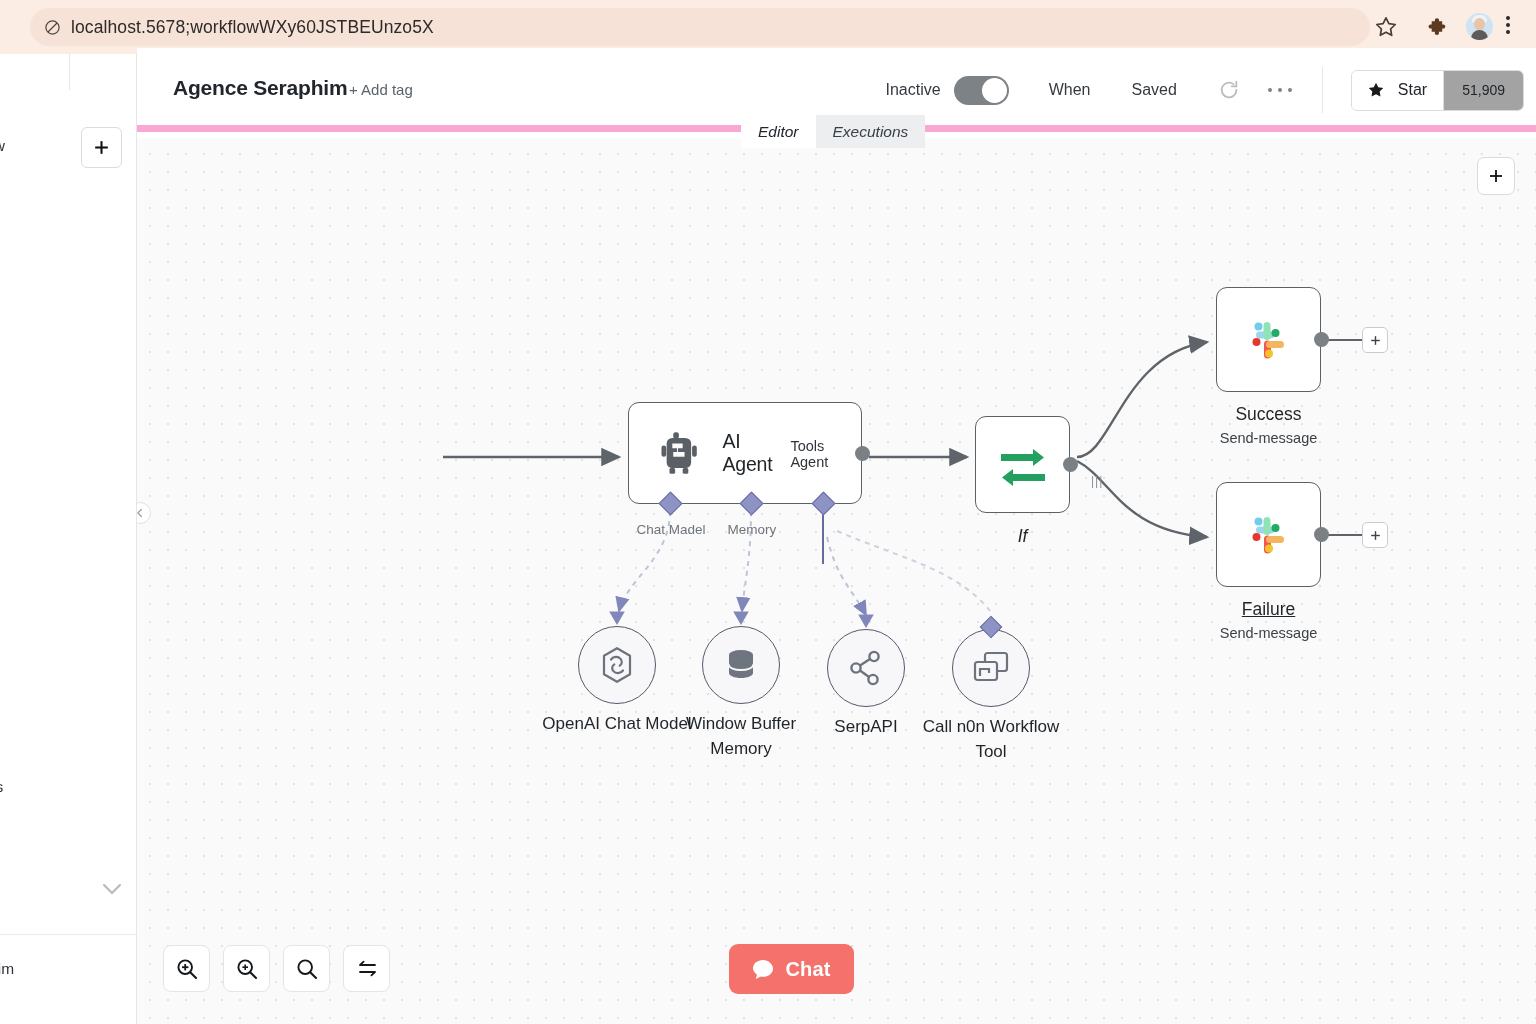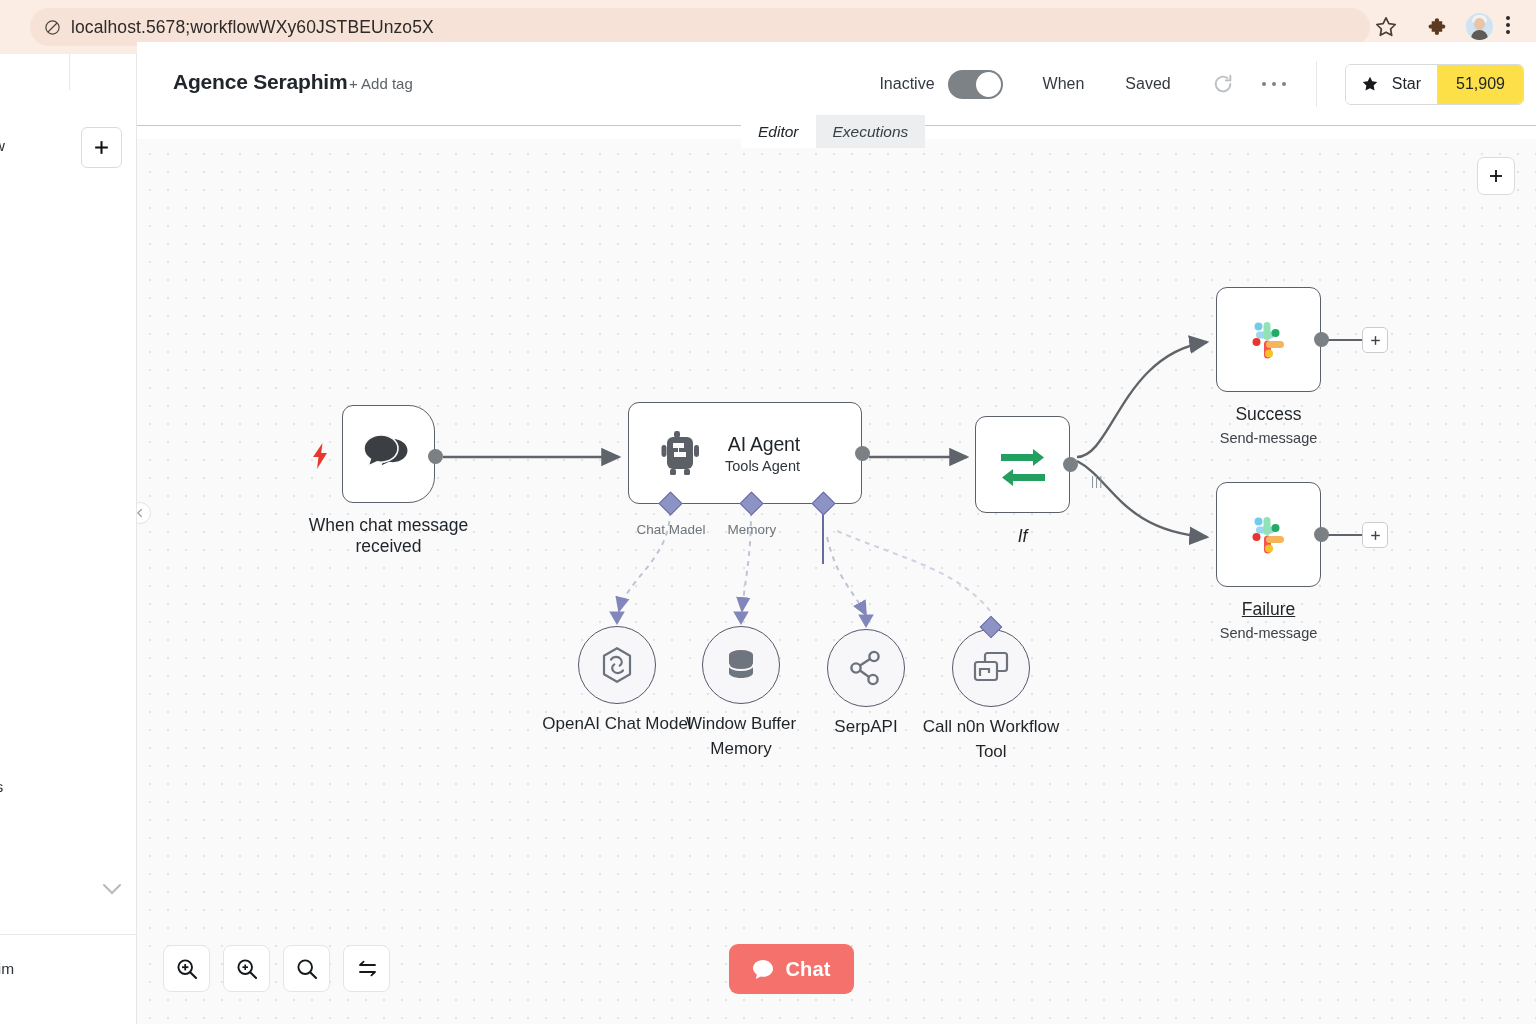--- a/index.html
+++ b/index.html
@@ -61,22 +61,22 @@
     position: absolute; left: -26px; font-size: 15.5px; color: #2e3338; white-space: nowrap;
   }
   .sb-overview { top: 83px; }
   .sb-templates { top: 724px; }
   .sb-chev { position: absolute; left: 100px; top: 828px; width: 24px; height: 14px; }
   .sb-divider { position: absolute; left: 0; top: 880px; width: 137px; height: 1px; background: #e8eaec; }
   .sb-project { position: absolute; left: -28px; top: 906px; font-size: 15.5px; color: #2e3338; white-space: nowrap; }
 
   
   .wf-header {
-    position: absolute; left: 137px; top: 42px; width: 1399px; height: 84px;
-    background: #ffffff; border-bottom: 1px solid #f9a8d4;
+    position: absolute; left: 137px; top: 48px; width: 1399px; height: 84px;
+    background: #ffffff; border-bottom: 7px solid #f9a8d4;
   }
   .wf-title {
     position: absolute; left: 36px; top: 28px;
     font-size: 21px; font-weight: bold; color: #20262c; letter-spacing: -.2px;
   }
   .wf-addtag {
     position: absolute; left: 212px; top: 33px;
     font-size: 15px; color: #5b6369;
   }
   .hdr-right { position: absolute; right: 12px; top: 0; height: 84px; display: flex; align-items: center; gap: 0; }
@@ -92,21 +92,21 @@
   .hdr-link { font-size: 16px; color: #343a40; margin-right: 41px; }
   .hdr-spin { width: 22px; height: 22px; margin-right: 28px; opacity: .45; }
   .hdr-dots { width: 24px; height: 20px; display: flex; align-items: center; justify-content: space-between; margin-right: 30px; }
   .hdr-dots i { width: 4px; height: 4px; border-radius: 50%; background: #7d8287; }
   .hdr-sep { width: 1px; height: 46px; background: #e4e6e8; margin-right: 28px; }
   .star-group { display: flex; height: 41px; border: 1px solid #d9dbde; border-radius: 6px; overflow: hidden; }
   .star-btn {
     display: flex; align-items: center; gap: 13px; padding: 0 16px 0 15px;
     font-size: 16px; color: #20262c; background: #fff; border-right: 1px solid #d9dbde;
   }
-  .star-count { display: flex; align-items: center; padding: 9px 18px; font-size: 16px; color: #20262c; background: #fde047; }
+  .star-count { display: flex; align-items: center; padding: 9px 18px; font-size: 14px; color: #20262c; background: #a3a3a3; }
 
   
   .tabs {
     position: absolute; left: 741px; top: 115px; height: 33px;
     display: flex; z-index: 6;
   }
   .tab {
     display: flex; align-items: center; padding: 0 17px;
     font-size: 15.5px; color: #20262c; font-style: italic;
   }
@@ -156,21 +156,21 @@
   }
 
   
   #node-trigger { left: 205px; top: 266px; }
   #node-trigger .node-box { width: 93px; height: 98px; border-radius: 11px 26px 26px 11px; }
   .bolt { position: absolute; left: -30px; top: 38px; width: 16px; height: 26px; }
 
   
   #node-agent { left: 491px; top: 263px; }
   #node-agent .node-box { width: 234px; height: 102px; justify-content: flex-start; padding-left: 32px; gap: 20px; }
-  .agent-text { display: flex; flex-direction: column; align-items: flex-end; }
+  .agent-text { display: flex; flex-direction: row; align-items: center; }
   .agent-title { font-size: 19.5px; color: #1f2429; letter-spacing: -.2px; }
   .agent-sub { font-size: 14.5px; color: #2f353b; margin-top: 2px; }
   .diamond {
     position: absolute; width: 17px; height: 17px; background: #8d93c4;
     border: 1.4px solid #6a6fa3; transform: rotate(45deg);
   }
   .port-label {
     position: absolute; font-size: 13.5px; color: #6f757b; white-space: nowrap;
     transform: translateX(-50%);
   }
@@ -350,33 +350,20 @@
 
       <line x1="1190" y1="396" x2="1225" y2="396" stroke="#5e6469" stroke-width="2.2"></line>
 
       <path d="M533,372 C533,420 490,440 482,472" fill="none" stroke="#bfc3d8" stroke-width="2" stroke-dasharray="5 5" marker-end="url(#arrThin)"></path>
       <path d="M614,372 C614,420 608,440 605,472" fill="none" stroke="#bfc3d8" stroke-width="2" stroke-dasharray="5 5" marker-end="url(#arrThin)"></path>
       <path d="M686,372 L686,425" fill="none" stroke="#555b8f" stroke-width="1.8"></path>
       <path d="M690,398 C700,440 715,450 729,476" fill="none" stroke="#bfc3d8" stroke-width="2" stroke-dasharray="5 5" marker-end="url(#arrThin)"></path>
       <path d="M700,392 C760,418 820,430 853,472" fill="none" stroke="#cdd0e0" stroke-width="2" stroke-dasharray="5 5"></path>
     </svg>
 
-    <div class="node" id="node-trigger">
-      <svg class="bolt" viewBox="0 0 16 26">
-        <path d="M10.5 0L1 14h5.5L5 26 15 10H9.2z" fill="#e8392f"></path>
-      </svg>
-      <div class="node-box">
-        <svg width="52" height="44" viewBox="0 0 52 44">
-          <path d="M30 7c8 0 14.5 5.2 14.5 11.6 0 6.4-6.5 11.6-14.5 11.6-1.3 0-2.6-.15-3.8-.4l-7.5 3.5 1.9-5.4C16.9 25.8 15.5 22.4 15.5 18.6 15.5 12.2 22 7 30 7z" fill="#3b3f43"></path>
-          <path d="M18 3C8.6 3 1 9.1 1 16.6c0 4.3 2.5 8.1 6.4 10.6L5.2 34l9-4.2c1.2.2 2.5.4 3.8.4 9.4 0 17-6.1 17-13.6C35 9.1 27.4 3 18 3z" fill="#3b3f43" stroke="#fafafa" stroke-width="1.6"></path>
-        </svg>
-      </div>
-      <div class="dot-out" style="right:-8px; top:44px;"></div>
-      <div class="node-label" style="top:110px; width:230px; white-space:normal;">When chat message received</div>
-    </div>
 
     <div class="node" id="node-agent">
       <div class="node-box">
         <svg width="44" height="46" viewBox="0 0 44 46">
           <rect x="13" y="1" width="6" height="7" rx="2.4" fill="#5b6066"></rect>
           <rect x="6" y="7" width="26" height="32" rx="6" fill="#5b6066"></rect>
           <rect x="0.5" y="15" width="5" height="12" rx="2.4" fill="#5b6066"></rect>
           <rect x="33" y="15" width="5" height="12" rx="2.4" fill="#5b6066"></rect>
           <rect x="9" y="39" width="6" height="6" rx="1.6" fill="#5b6066"></rect>
           <rect x="23" y="39" width="6" height="6" rx="1.6" fill="#5b6066"></rect>

